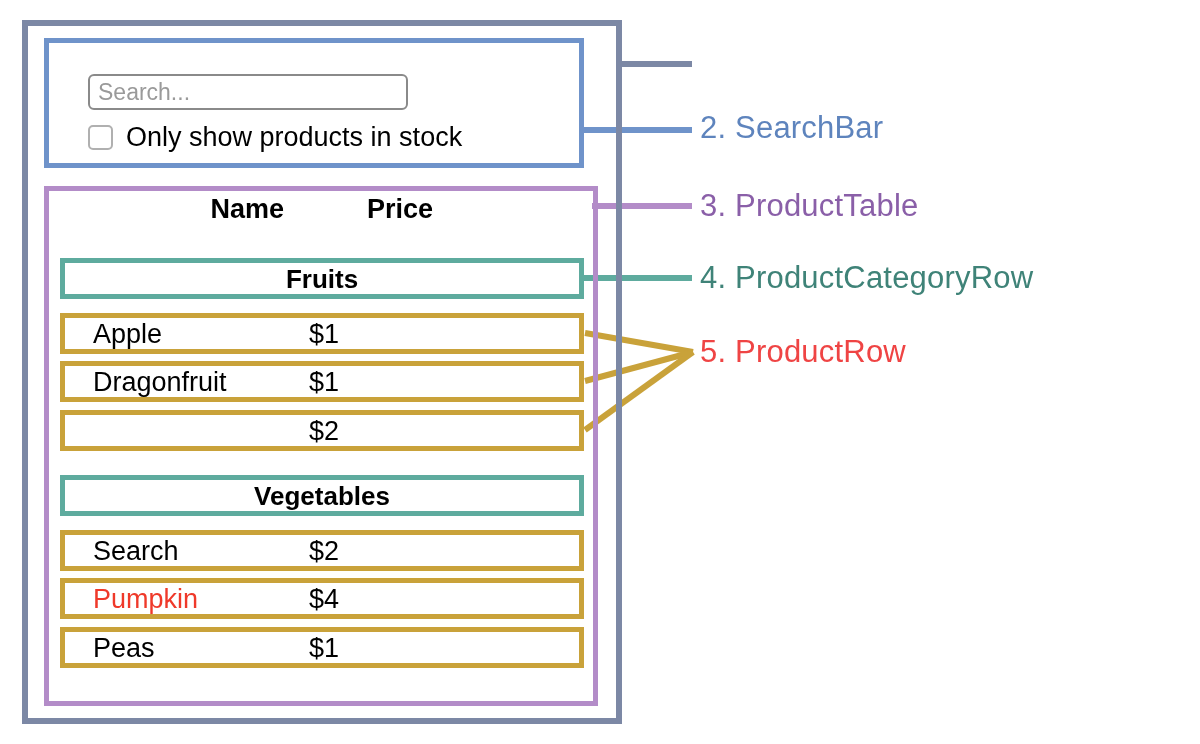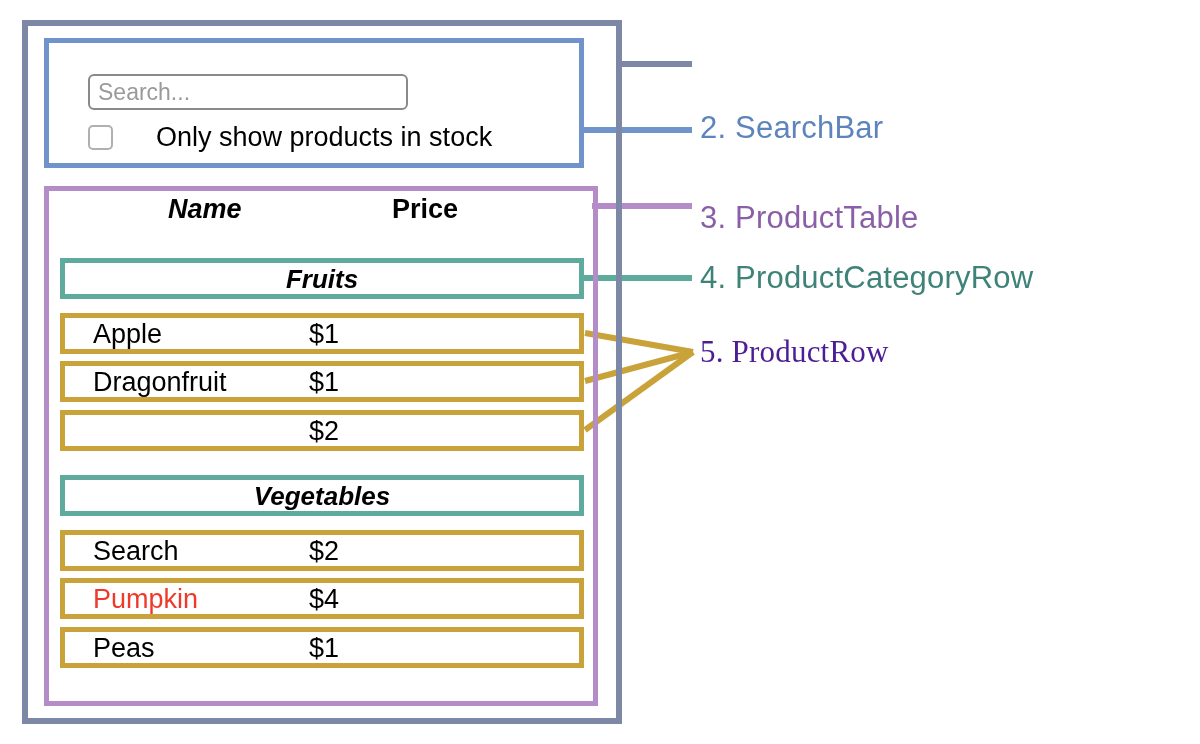--- a/index.html
+++ b/index.html
@@ -80,46 +80,44 @@
     border-radius: 5px;
     background: #ffffff;
     flex: 0 0 auto;
   }
   .checkbox-label {
     font-size: 27px;
     color: #000000;
     font-family: "Liberation Sans", sans-serif;
     white-space: nowrap;
     line-height: 1;
-    margin-left: 30px;
   }
 
   
   .col-head {
     position: absolute;
     top: 196px;
     font-size: 27px;
     font-weight: bold;
     color: #000000;
     line-height: 1;
   }
-  .col-head-name  { left: 168px; width: 116px; text-align: left; font-style: italic; }
-  .col-head-price { left: 367px; width: 116px; text-align: center; }
+  .col-head-name  { left: 168px; width: 116px; text-align: right; }
+  .col-head-price { left: 367px; width: 116px; }
 
   .row {
     position: absolute;
     left: 60px;
     width: 524px;
     height: 41px;
     box-sizing: border-box;
     background: #ffffff;
   }
   .row-category {
     border: 5px solid #5eab9e;
-    font-style: italic;
   }
   .row-product {
     border: 5px solid #c9a23a;
   }
   .row-category .cat-label {
     position: absolute;
     left: 0; right: 0; top: 50%;
     transform: translateY(-50%);
     text-align: center;
     font-size: 26px;
@@ -152,23 +150,23 @@
   .ann {
     position: absolute;
     font-family: "Liberation Sans", sans-serif;
     font-size: 31px;
     letter-spacing: 0.2px;
     white-space: nowrap;
     line-height: 1;
   }
   .ann-1 { left: 700px; top: 48px;  color: #67748f; }
   .ann-2 { left: 700px; top: 112px; color: #5e84bd; text-align: right; }
-  .ann-3 { left: 700px; top: 190px; color: #8a5fa8; margin-top: 12px; }
+  .ann-3 { left: 700px; top: 190px; color: #8a5fa8; }
   .ann-4 { left: 700px; top: 262px; color: #3f8378; }
-  .ann-5 { left: 700px; top: 336px; color: #4c1d95; font-family: Liberation Serif, serif; }
+  .ann-5 { left: 700px; top: 336px; color: #ef4444; }
 
   svg.leaders {
     position: absolute;
     left: 0; top: 0;
     width: 1200px; height: 744px;
     pointer-events: none;
   }
 </style>
 </head>
 <body>

